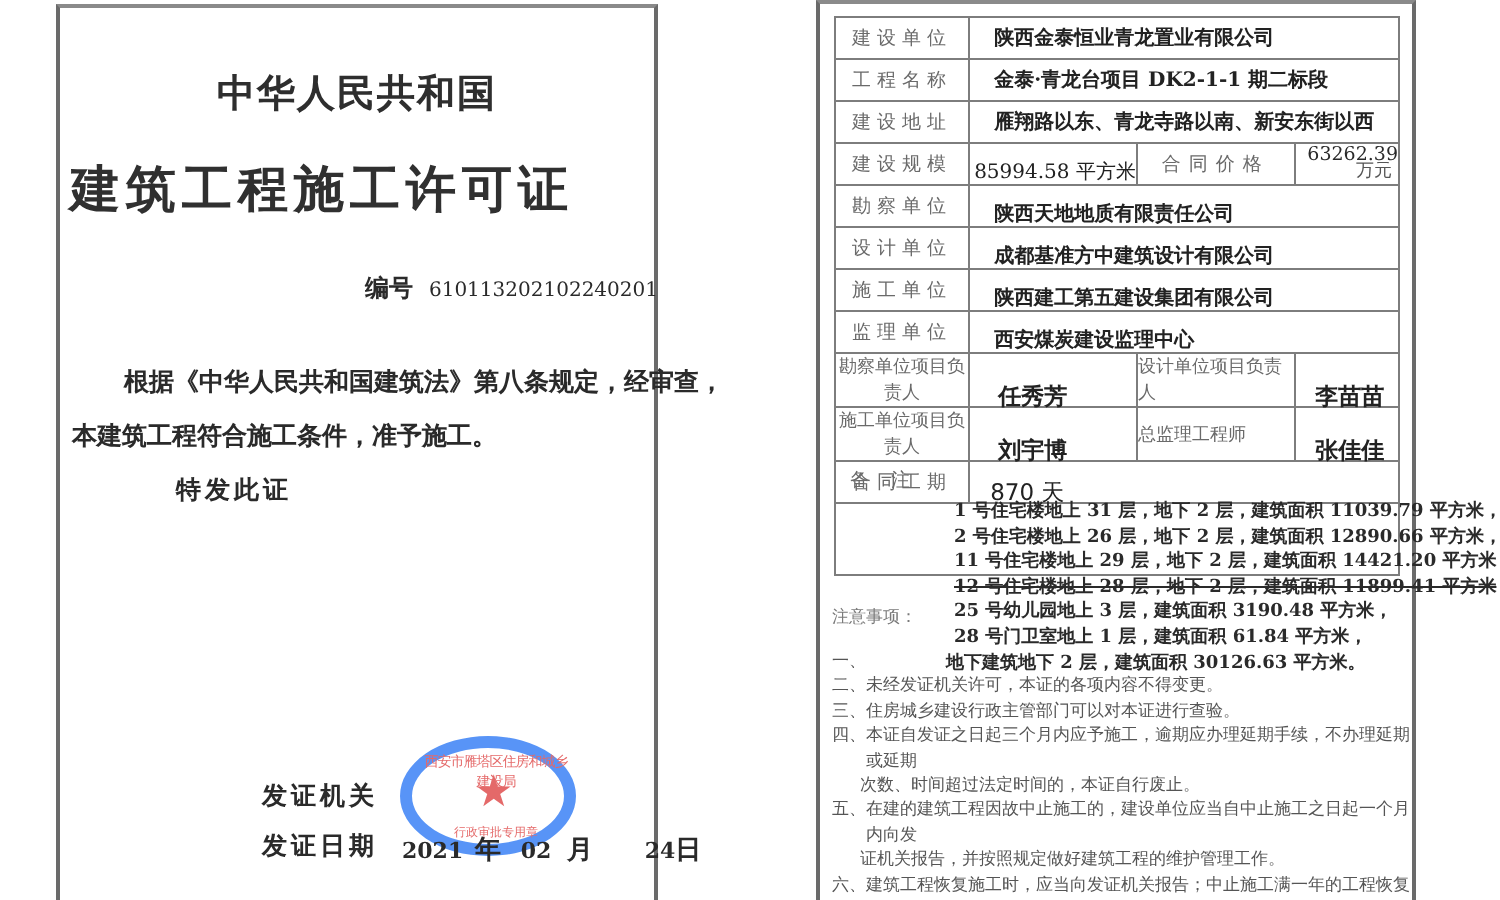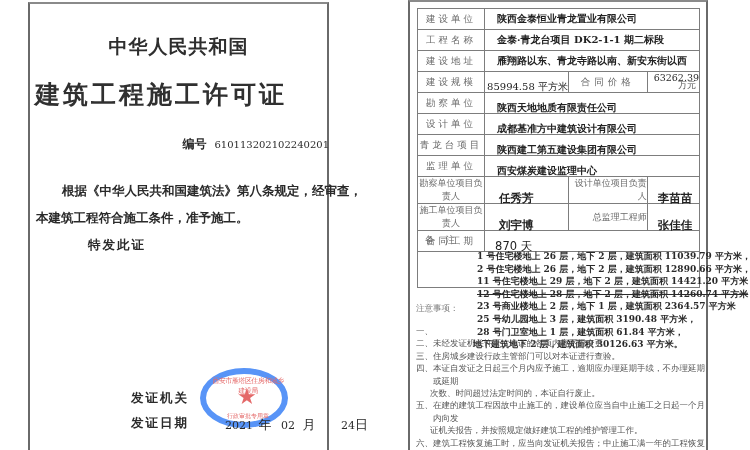--- a/index.html
+++ b/index.html
@@ -13,41 +13,41 @@
     font-family: "DejaVu Sans", sans-serif; font-weight: bold; font-size: 19px; letter-spacing: 1px; color: #2e2e2e; }
   .lp-title { position: absolute; left: 0; width: 100%; top: 78px; text-align: center;
     font-family: "DejaVu Sans", sans-serif; font-weight: bold; font-size: 25px; letter-spacing: 3px; color: #303030; }
   .lp-number { position: absolute; right: 2px; top: 136px; font-size: 10px; white-space: nowrap; }
   .lp-number .lbl { font-weight: bold; font-size: 12px; margin-right: 8px; }
   .lp-body { position: absolute; left: 8px; top: 177px; width: 290px; font-size: 12.5px; font-weight: bold; line-height: 27px; }
   .lp-body .p1 { text-indent: 26px; white-space: nowrap; }
   .lp-special { position: absolute; left: 60px; top: 237px; font-size: 12.5px; font-weight: bold; letter-spacing: 2px; }
   .lp-issuer { position: absolute; left: 103px; top: 390px; font-size: 12.5px; font-weight: bold; letter-spacing: 2px; text-align: center; }
   .lp-date-label { position: absolute; left: 103px; top: 415px; font-size: 12.5px; font-weight: bold; letter-spacing: 2px; }
-  .lp-date { position: absolute; left: 201px; top: 416px; font-size: 11px; font-weight: normal; white-space: nowrap; margin-left: 24px; }
+  .lp-date { position: absolute; left: 201px; top: 416px; font-size: 11px; font-weight: bold; white-space: nowrap; }
   .lp-date span { display: inline-block; }
   .seal { position: absolute; left: 200px; top: 368px; width: 88px; height: 60px; border: 6px solid #3b82f6;
     border-radius: 50%; opacity: 0.85; }
   .seal .star { position: absolute; left: 31px; top: 12px; font-size: 22px; color: #e05050; line-height: 22px; }
   .seal .seal-text { position: absolute; left: 4px; top: 2px; width: 76px; text-align: center; font-size: 7px; color: #e05050;
     font-family: "DejaVu Sans", sans-serif; letter-spacing: -0.5px; }
   .seal .seal-bottom { position: absolute; left: 14px; top: 38px; width: 56px; text-align: center; font-size: 6px; color: #e05050;
     font-family: "DejaVu Sans", sans-serif; }
 
   
   .right-page { position: absolute; left: 408px; top: 0; width: 300px; height: 460px;
     border-left: 2px solid #6a6a6a; border-right: 2px solid #6a6a6a; border-top: 2px solid #8a8a8a; }
   .info-table { position: absolute; left: 417px; top: 8px; width: 283px; border-collapse: collapse; font-size: 10px; border-radius: 30px; }
   .info-table td { border: 1px solid #7d7d7d; height: 21px; vertical-align: middle; }
   .info-table td.lbl { width: 82px; text-align: center; color: #6a6a6a; letter-spacing: 3px; font-size: 9.5px; }
   .info-table td.lbl.tight { letter-spacing: 0; font-size: 9px; }
   .info-table td.val { padding-left: 12px; font-weight: bold; font-size: 10px; color: #222; white-space: nowrap; }
   .info-table td.val.low { vertical-align: bottom; padding-bottom: 0; line-height: 10px; }
   .info-table td.val.big { font-size: 11.5px; font-family: "DejaVu Sans", sans-serif; }
-  .info-table td.sublbl { text-align: right; color: #6a6a6a; font-size: 9px; width: 82px; }
+  .info-table td.sublbl { text-align: left; color: #6a6a6a; font-size: 9px; width: 82px; }
   .remarks-box { position: absolute; left: 417px; top: 232px; width: 283px; height: 56px; border: 1px solid #7d7d7d; border-top: none; }
   .remarks-label { position: absolute; left: 425px; top: 234px; font-size: 9.5px; color: #6a6a6a; letter-spacing: 4px; }
   .remarks-lines { position: absolute; left: 477px; top: 250px; font-size: 9px; line-height: 12.6px; font-weight: bold; color: #2a2a2a; white-space: nowrap; }
   .remarks-lines .struck { text-decoration: line-through; }
   .notes-title { position: absolute; left: 416px; top: 303px; font-size: 8.5px; color: #7a7a7a; }
   .notes { position: absolute; left: 416px; top: 325px; width: 290px; font-size: 8.5px; line-height: 12.4px; color: #555; }
   .notes .item { display: flex; }
   .notes .num { flex: 0 0 14px; }
   .notes .txt { flex: 1; }
   .notes .cont { padding-left: 14px; }
@@ -110,21 +110,21 @@
   </tr>
   <tr>
     <td class="lbl">勘察单位</td>
     <td class="val low" colspan="3">陕西天地地质有限责任公司</td>
   </tr>
   <tr>
     <td class="lbl">设计单位</td>
     <td class="val low" colspan="3">成都基准方中建筑设计有限公司</td>
   </tr>
   <tr>
-    <td class="lbl">青龙台项目</td>
+    <td class="lbl">施工单位</td>
     <td class="val low" colspan="3">陕西建工第五建设集团有限公司</td>
   </tr>
   <tr>
     <td class="lbl">监理单位</td>
     <td class="val low" colspan="3">西安煤炭建设监理中心</td>
   </tr>
   <tr>
     <td class="lbl tight">勘察单位项目负责人</td>
     <td class="val low big" style="padding-left:14px;">任秀芳</td>
     <td class="sublbl">设计单位项目负责人</td>
@@ -139,25 +139,24 @@
   <tr>
     <td class="lbl">合同工期</td>
     <td class="val low big" colspan="3" style="padding-left:10px;font-weight:normal;">870 天</td>
   </tr>
 </tbody>
   </table>
 
 <div class="remarks-box"></div>
 <div class="remarks-label">备 注</div>
 <div class="remarks-lines">
-  <div>1 号住宅楼地上 26 层，地下 2 层，建筑面积 11039.79 平方米，</div>
+  <div>1 号住宅楼地上 31 层，地下 2 层，建筑面积 11039.79 平方米，</div>
   <div>2 号住宅楼地上 26 层，地下 2 层，建筑面积 12890.66 平方米，</div>
   <div>11 号住宅楼地上 29 层，地下 2 层，建筑面积 14421.20 平方米</div>
-  <div class="struck">12 号住宅楼地上 28 层，地下 2 层，建筑面积 14260.74 平方米</div>
-  <div>23 号商业楼地上 2 层，地下 1 层，建筑面积 2364.57 平方米</div>
+  <div class="struck">12 号住宅楼地上 28 层，地下 2 层，建筑面积 11899.41 平方米</div>
   <div>25 号幼儿园地上 3 层，建筑面积 3190.48 平方米，</div>
   <div>28 号门卫室地上 1 层，建筑面积 61.84 平方米，</div>
   <div style="margin-left:-4px;">地下建筑地下 2 层，建筑面积 30126.63 平方米。</div>
 </div>
 
 <div class="notes-title">注意事项：</div>
 <div class="notes">
   <div class="item">
       <span class="num">一、</span>
       <span class="txt" style="color:transparent;">本证放置施工现场，作为准予施工的凭证。</span>

